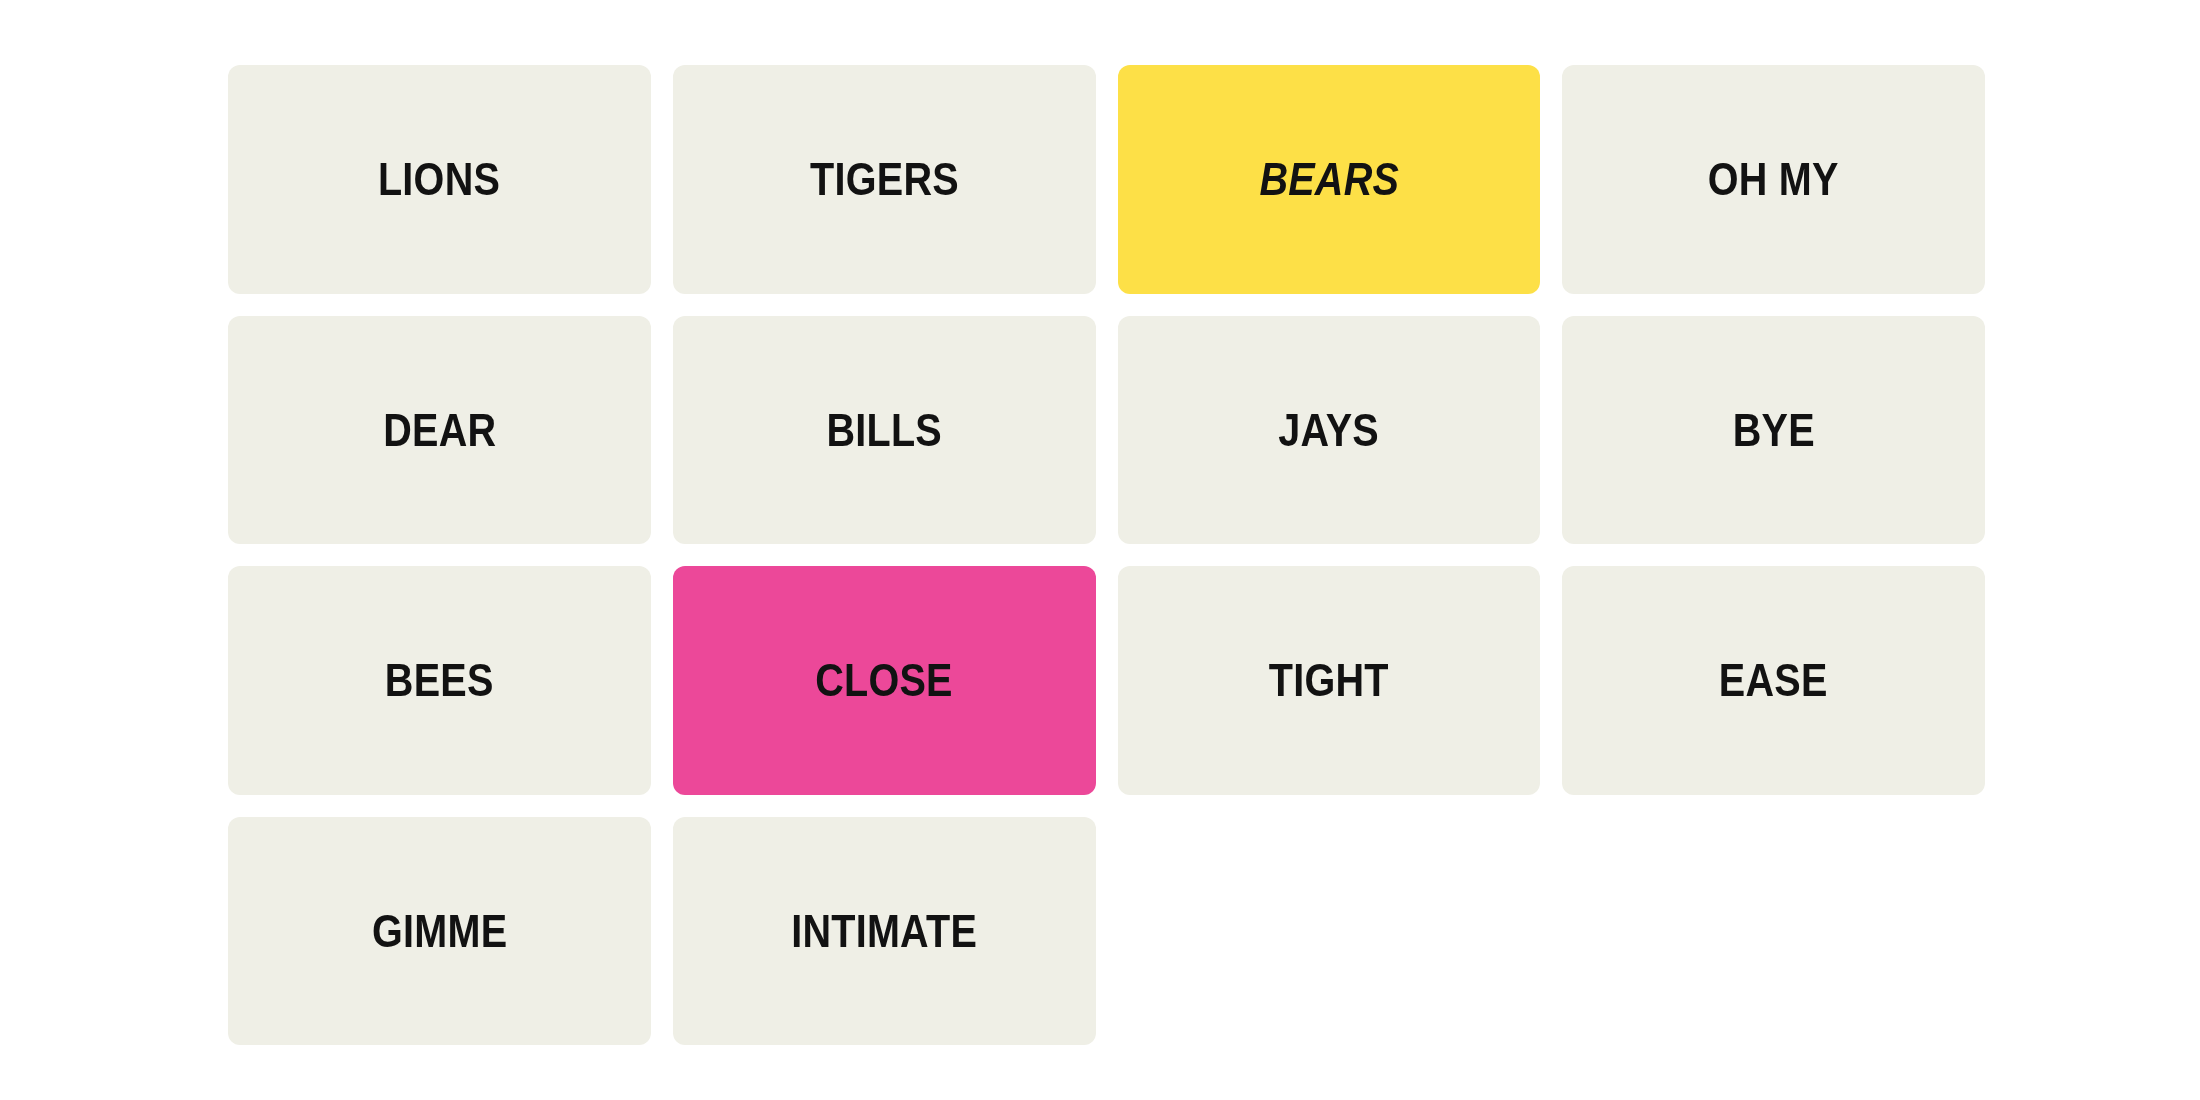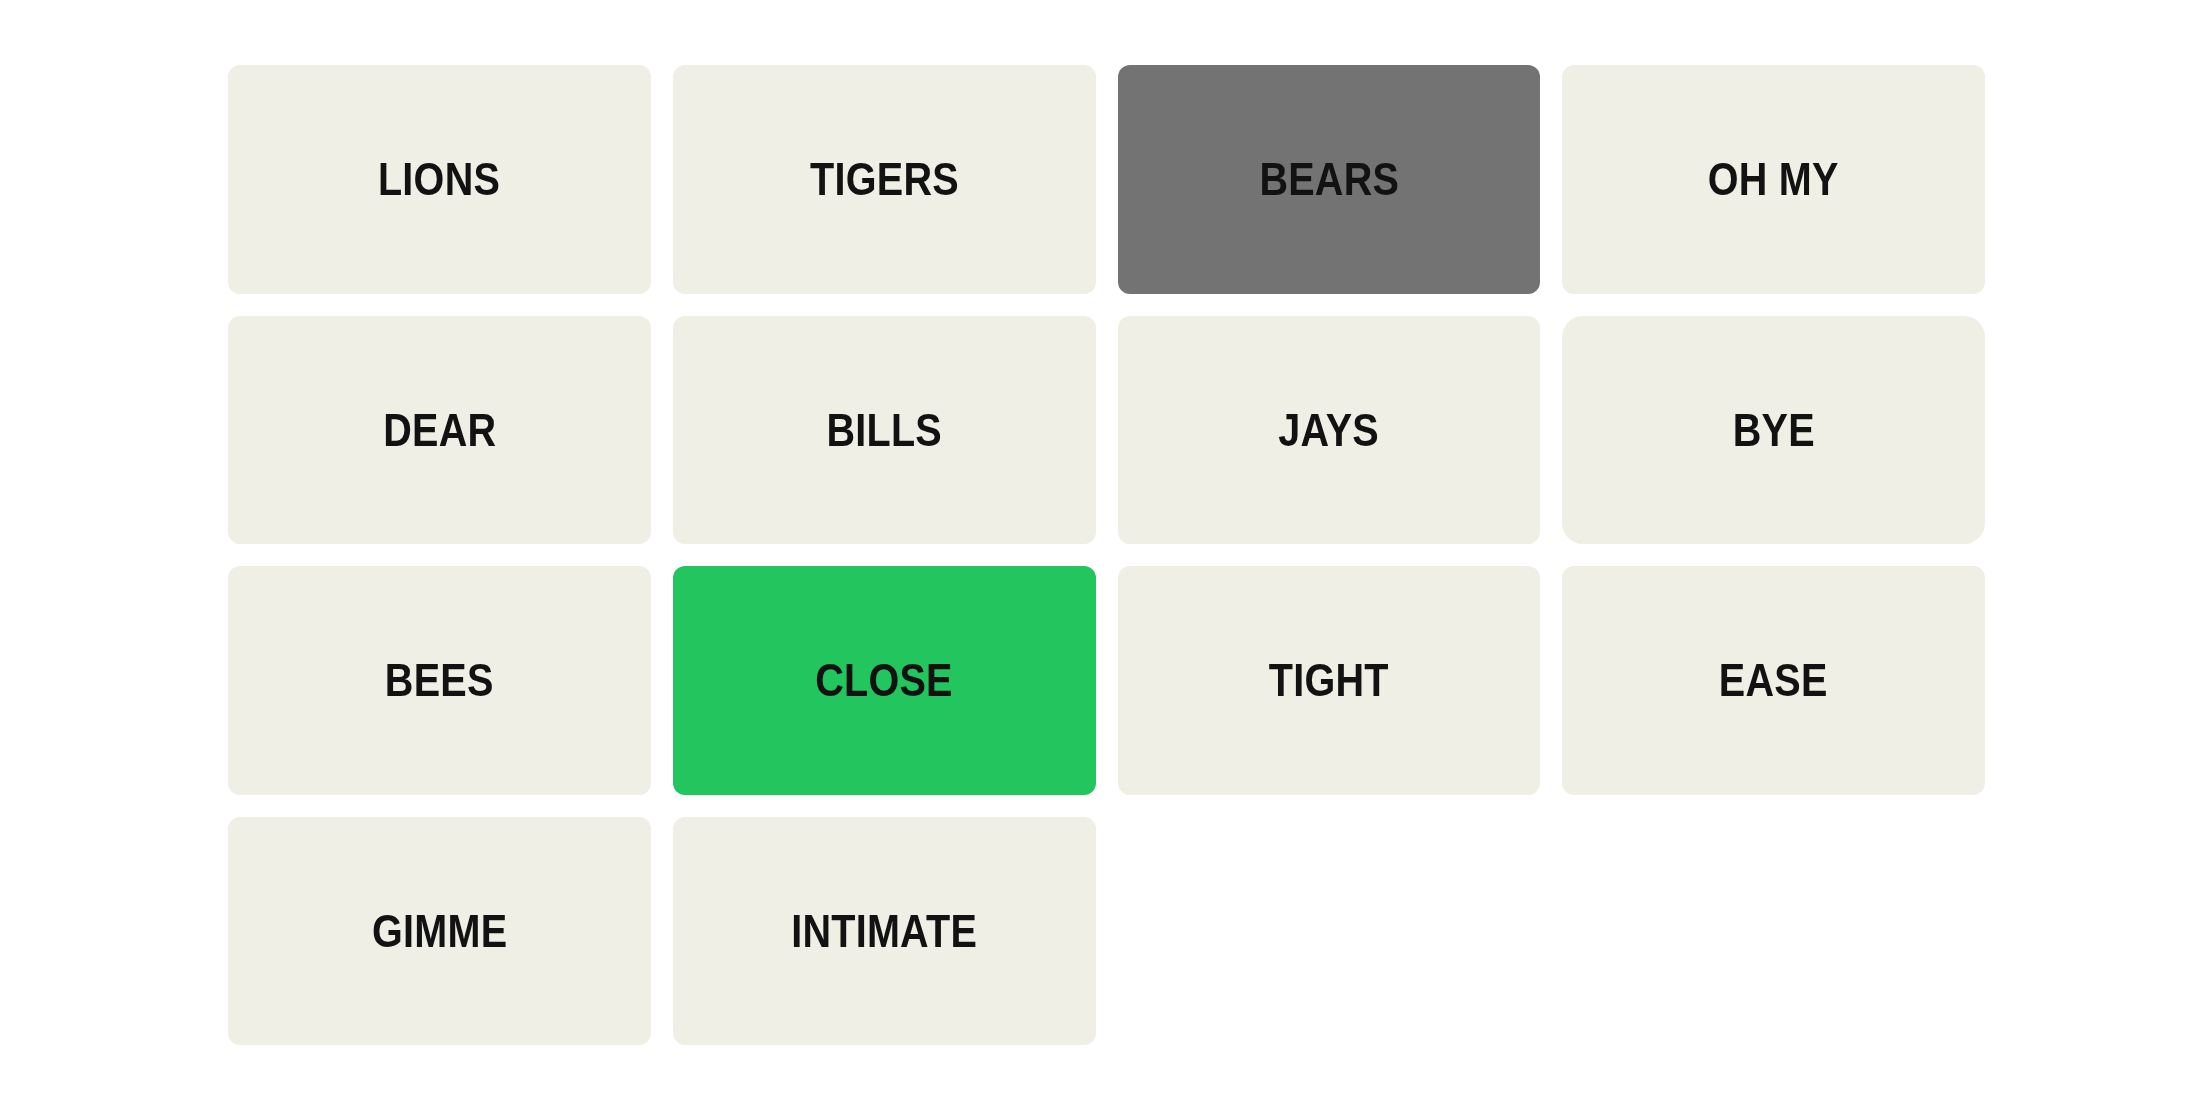--- a/index.html
+++ b/index.html
@@ -67,44 +67,44 @@
 
 <div id="board-wrap">
   <div id="tile-grid">
 
     <button class="tile" style="background: rgb(239, 239, 230);">
       <span class="tile-label" style="color: rgb(18, 18, 18);">LIONS</span>
     </button>
     <button class="tile" style="background: rgb(239, 239, 230);">
       <span class="tile-label" style="color: rgb(18, 18, 18);">TIGERS</span>
     </button>
-    <button class="tile" style="background: #737373;">
+    <button class="tile" style="background: #fde047; font-style: italic;">
       <span class="tile-label" style="color: rgb(18, 18, 18);">BEARS</span>
     </button>
     <button class="tile" style="background: rgb(239, 239, 230);">
       <span class="tile-label" style="color: rgb(18, 18, 18);">OH MY</span>
     </button>
 
     <button class="tile" style="background: rgb(239, 239, 230);">
       <span class="tile-label" style="color: rgb(18, 18, 18);">DEAR</span>
     </button>
     <button class="tile" style="background: rgb(239, 239, 230);">
       <span class="tile-label" style="color: rgb(18, 18, 18);">BILLS</span>
     </button>
     <button class="tile" style="background: rgb(239, 239, 230);">
       <span class="tile-label" style="color: rgb(18, 18, 18);">JAYS</span>
     </button>
 
-    <button class="tile" style="background: rgb(239, 239, 230); border-radius: 21px;">
+    <button class="tile" style="background: rgb(239, 239, 230);">
       <span class="tile-label" style="color: rgb(18, 18, 18);">BYE</span>
     </button>
     <button class="tile" style="background: rgb(239, 239, 230);">
       <span class="tile-label" style="color: rgb(18, 18, 18);">BEES</span>
     </button>
-    <button class="tile" style="background: #22c55e;">
+    <button class="tile" style="background: #ec4899;">
       <span class="tile-label" style="color: rgb(18, 18, 18);">CLOSE</span>
     </button>
 
     <button class="tile" style="background: rgb(239, 239, 230);">
       <span class="tile-label" style="color: rgb(18, 18, 18);">TIGHT</span>
     </button>
     <button class="tile" style="background: rgb(239, 239, 230);">
       <span class="tile-label" style="color: rgb(18, 18, 18);">EASE</span>
     </button>
     <button class="tile" style="background: rgb(239, 239, 230);">

